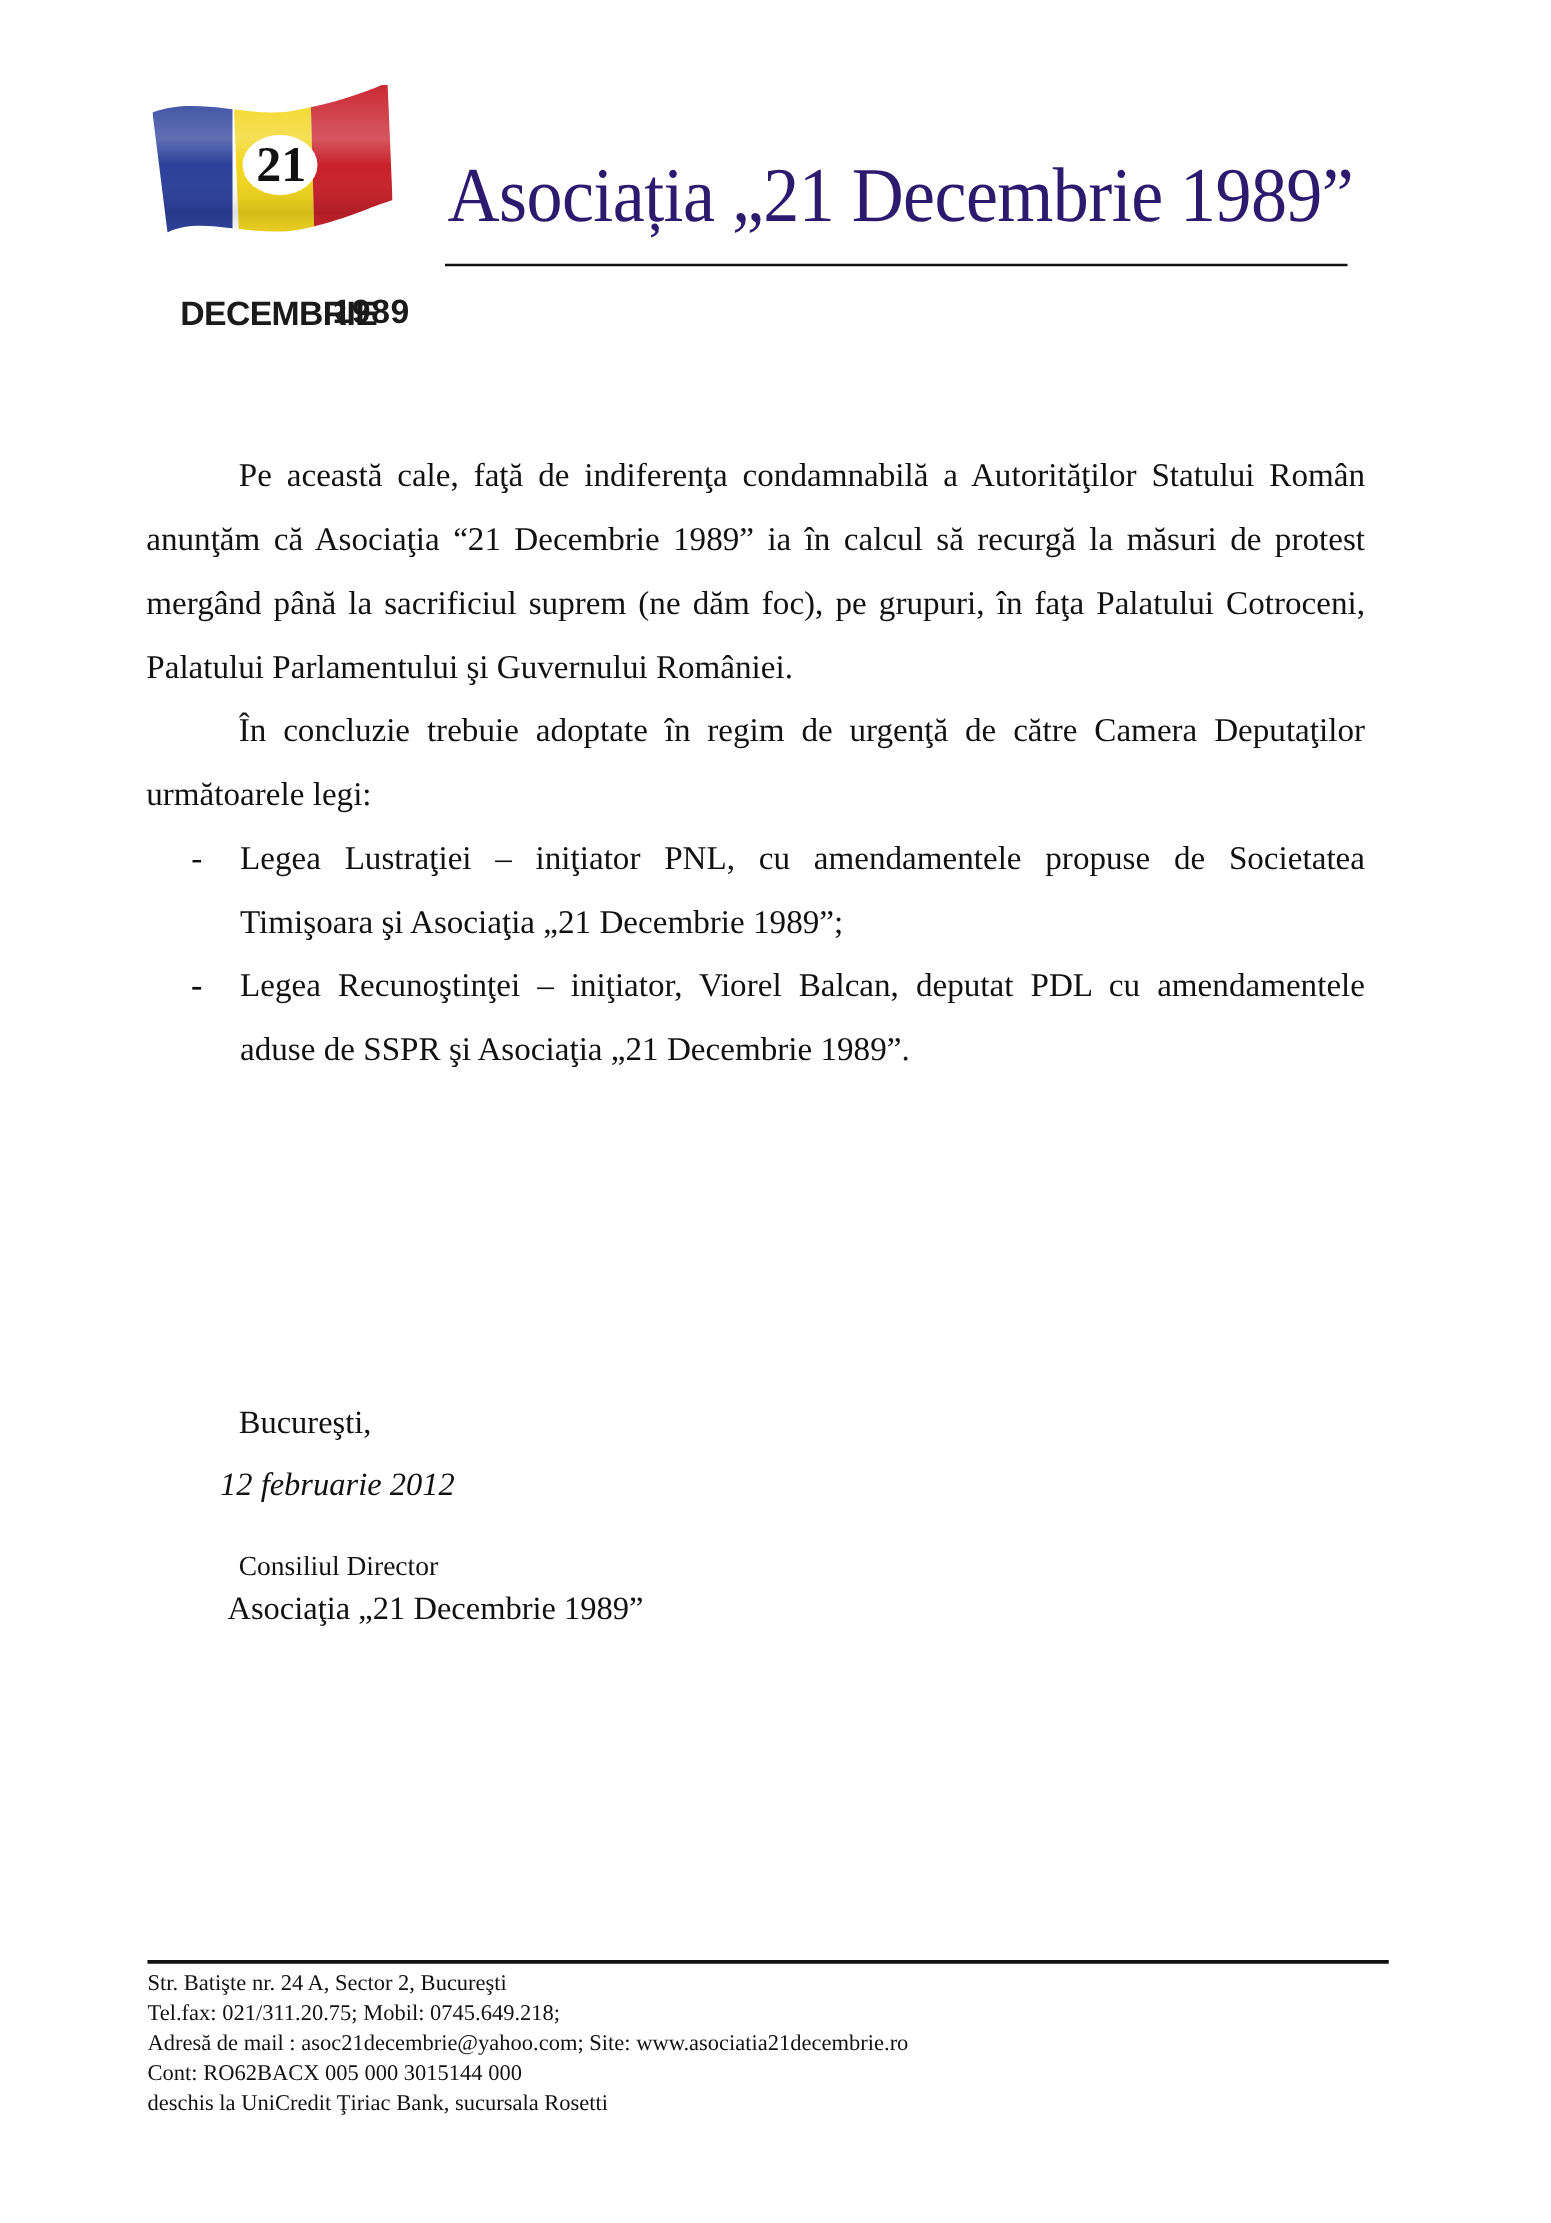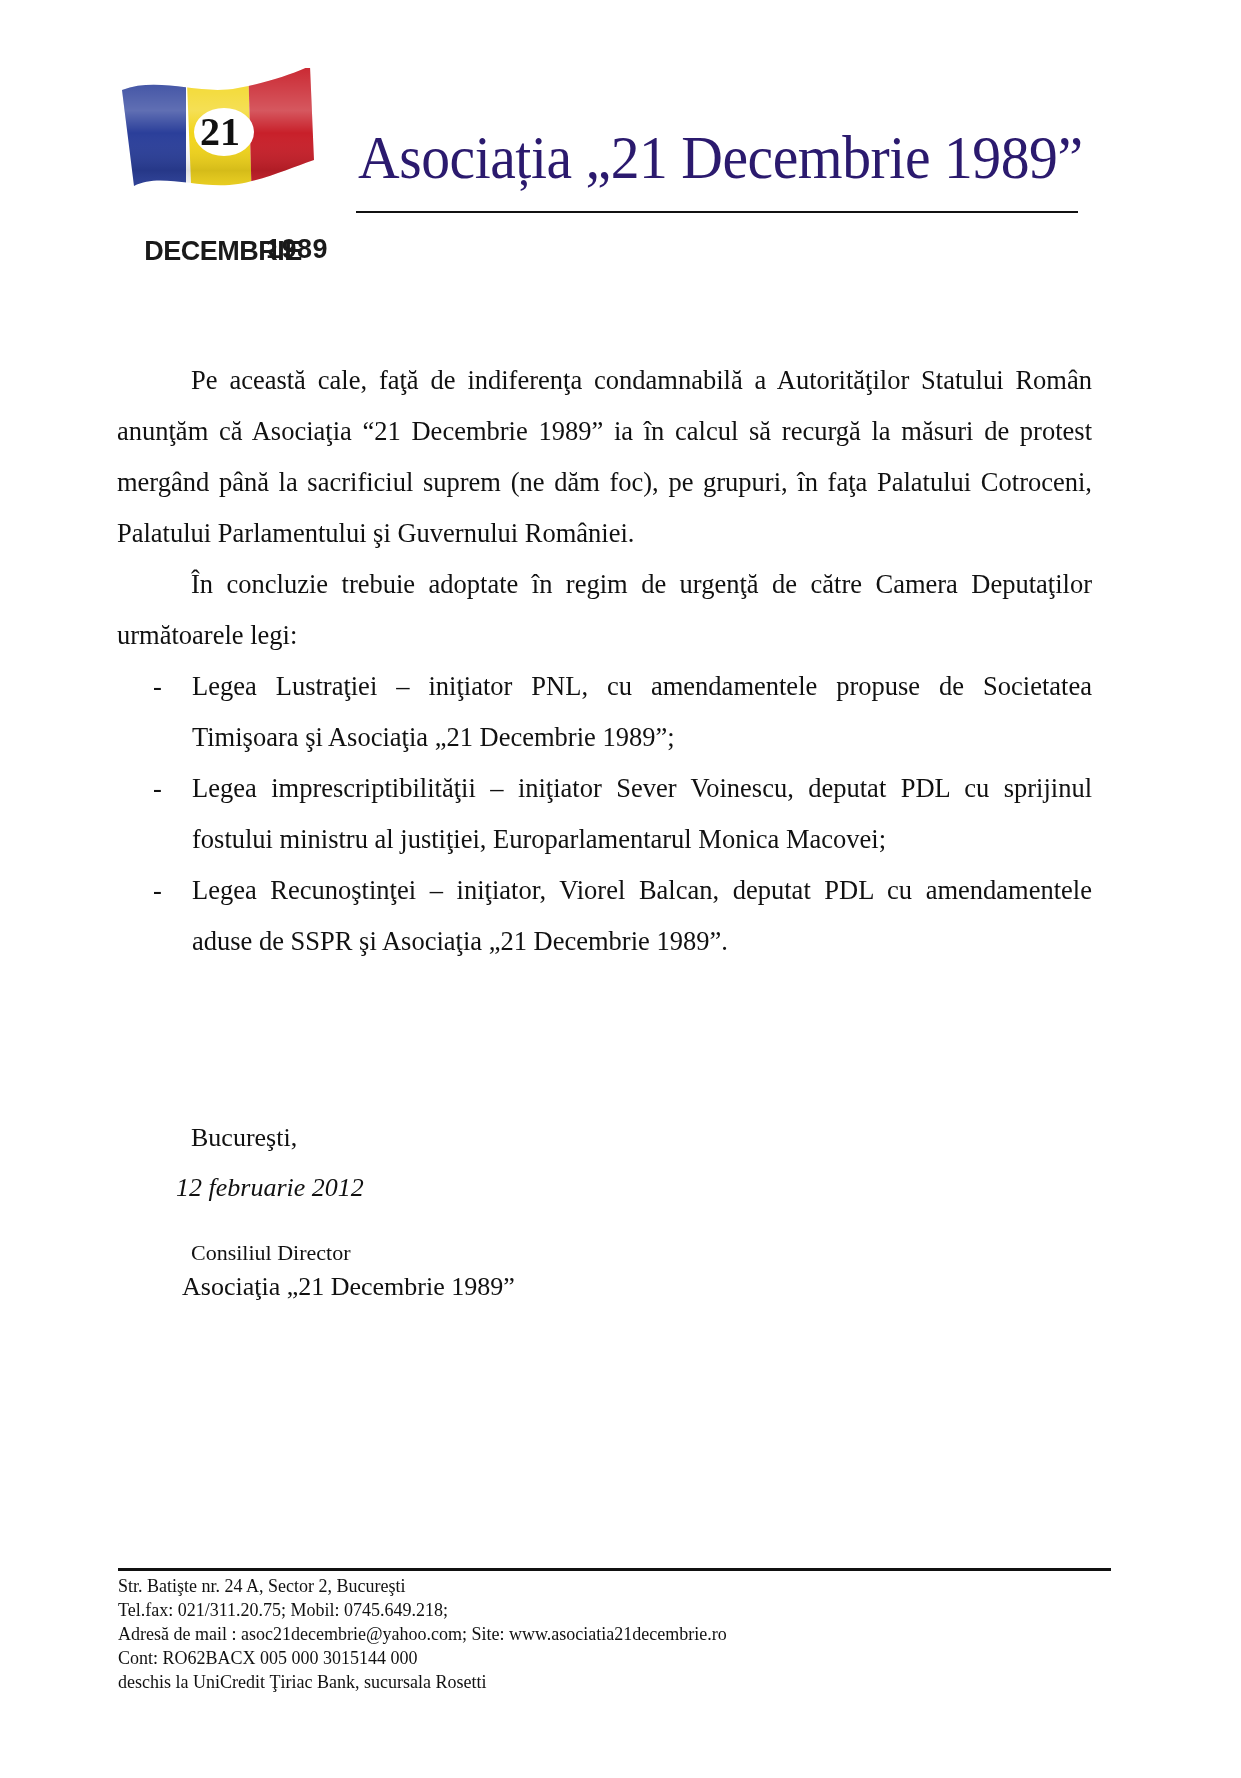--- a/index.html
+++ b/index.html
@@ -46,39 +46,38 @@
       </linearGradient>
     </defs>
     <g clip-path="url(#flagclip)">
       <rect x="0" y="-10" width="66" height="150" fill="#2b3f9a"></rect>
       <path d="M66,-10 L128,-10 L132,140 L72,140 Z" fill="#f2d51c"></path>
       <path d="M128,-10 L200,-10 L200,140 L132,140 Z" fill="#c8202a"></path>
       <rect x="0" y="-10" width="200" height="150" fill="url(#shine)"></rect>
     </g>
     <ellipse cx="104" cy="64" rx="30" ry="24" fill="#ffffff"></ellipse>
   </svg>
-  <div style="position:absolute;left:80px;top:42px;width:50px;text-align:left;font-family:'Liberation Serif',serif;font-weight:bold;font-size:40px;color:#111;line-height:44px;">21</div>
+  <div style="position:absolute;left:80px;top:42px;width:50px;text-align:center;font-family:'Liberation Serif',serif;font-weight:bold;font-size:40px;color:#111;line-height:44px;">21</div>
   <div class="logo-word w1">DECEMBRIE</div>
   <div class="logo-word w2">1989</div>
 </div>
 
 <div class="title">Asociația „21 Decembrie 1989”</div>
 <div class="title-rule"></div>
 
 <div class="body">
   <p class="para">Pe această cale, faţă de indiferenţa condamnabilă a Autorităţilor Statului Român anunţăm că Asociaţia “21 Decembrie 1989” ia în calcul să recurgă la măsuri de protest  mergând  până  la  sacrificiul  suprem (ne dăm foc), pe grupuri, în faţa Palatului Cotroceni, Palatului Parlamentului şi Guvernului României.</p>
   <p class="para">În concluzie trebuie adoptate în regim de urgenţă de către Camera Deputaţilor  următoarele legi:</p>
   <ul class="list">
     <li>
       <span class="dash">-</span>
       <span>Legea Lustraţiei – iniţiator PNL, cu amendamentele propuse de Societatea Timişoara şi Asociaţia „21 Decembrie 1989”;</span>
     </li>
     <li>
       <span class="dash">-</span>
-      <span>Legea imprescriptibilităţii – iniţiator Sever Voinescu, deputat PDL cu sprijinul fostului ministru al justiţiei, Europarlamentarul Monica Macovei;</span>
     </li>
     <li>
       <span class="dash">-</span>
       <span>Legea Recunoştinţei – iniţiator, Viorel Balcan, deputat PDL cu amendamentele aduse de SSPR şi Asociaţia „21 Decembrie 1989”.</span>
     </li>
   </ul>
 </div>
 
 <div class="place">Bucureşti,</div>
 <div class="date">12 februarie 2012</div>

